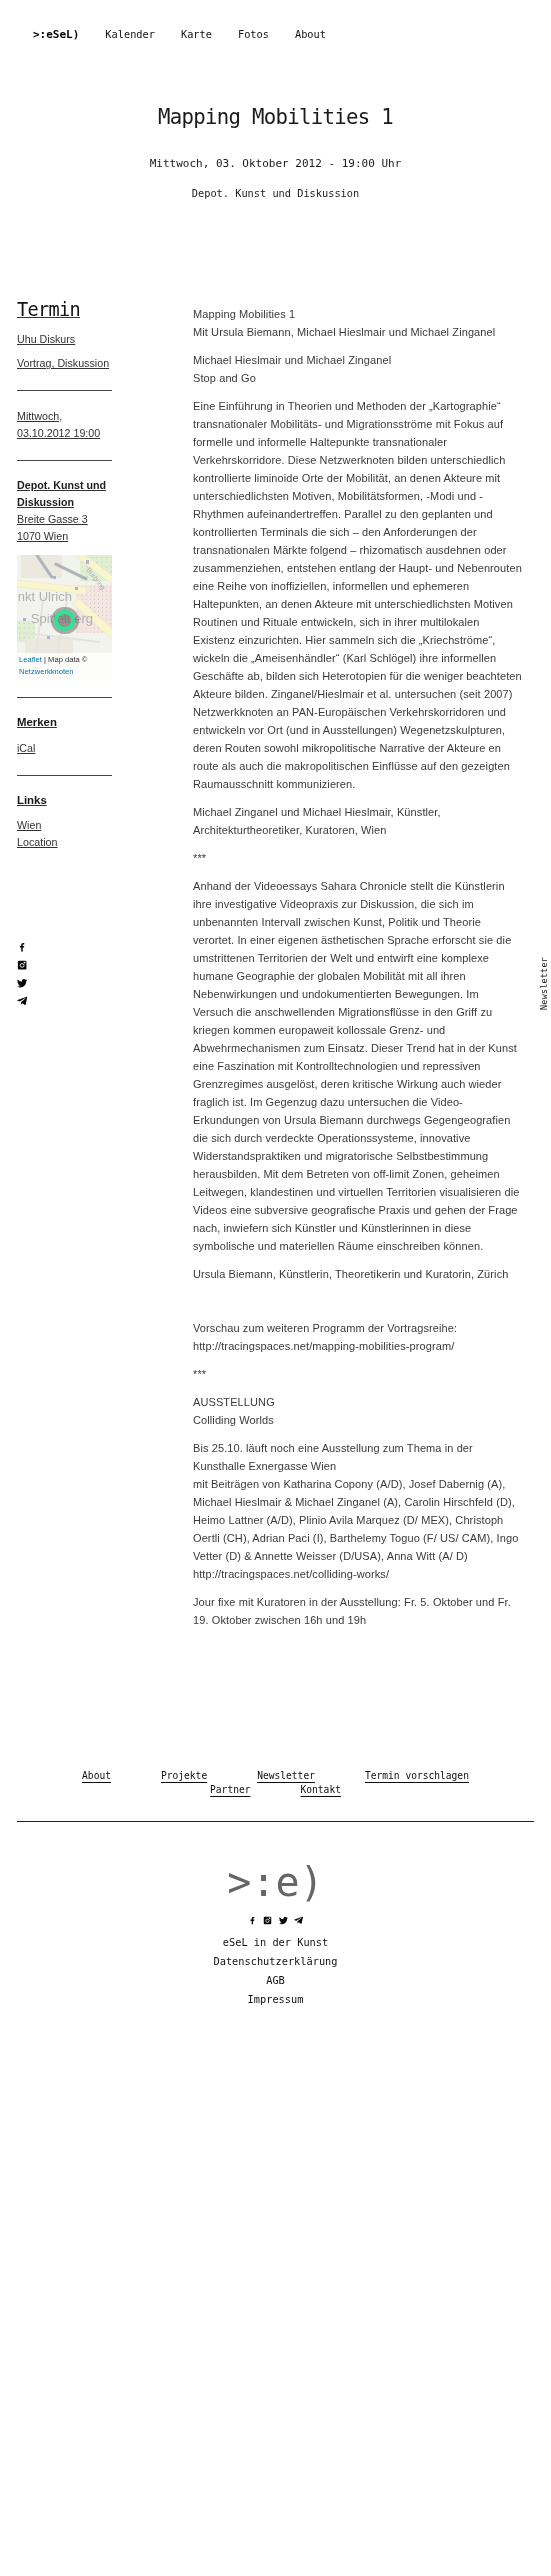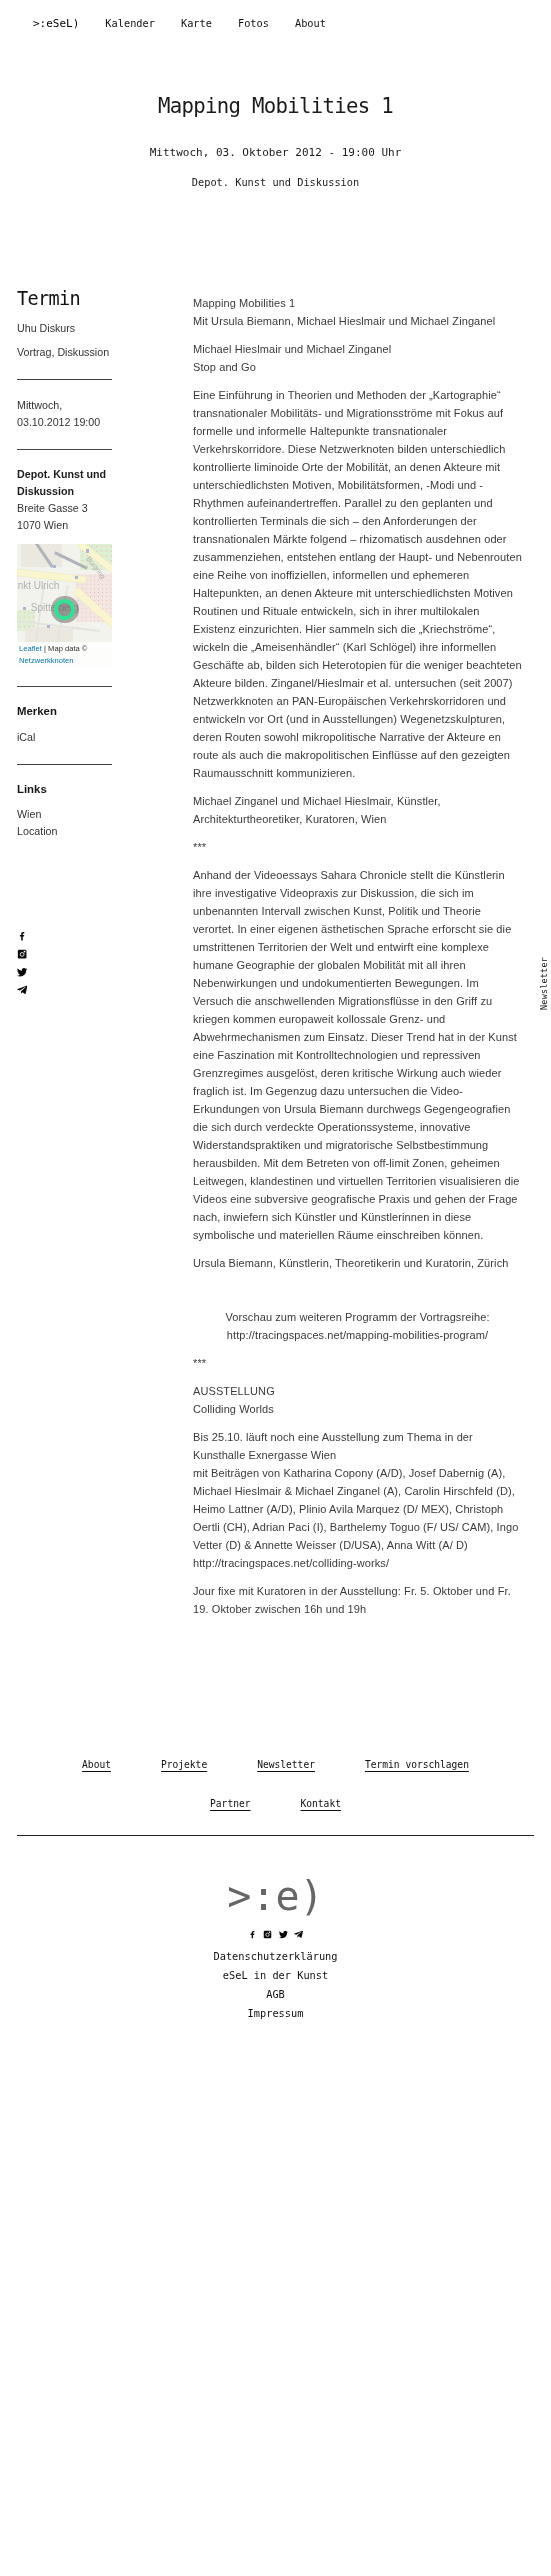--- a/index.html
+++ b/index.html
@@ -6,33 +6,33 @@
   html,body { background:#fff; }
   body {
     width:551px; min-height:2576px; position:relative;
     font-family:"Liberation Sans", sans-serif;
     color:#3a3a3a; -webkit-font-smoothing:antialiased;
   }
 
   
   .topnav { padding:16.5px 0 0 33px; display:flex; align-items:baseline; gap:26px;
             font-family:"DejaVu Sans Mono", monospace; font-size:10.3px; color:#111; }
-  .topnav .logo { font-weight:normal; font-size:11px; color:#000; text-decoration:none; }
+  .topnav .logo { font-weight:bold; font-size:11px; color:#000; text-decoration:none;margin-top:11px; }
   .topnav a { color:#111; text-decoration:none; }
 
   
   .page-header { text-align:center; color:#1a1a1a; }
   .page-title { font-family:"DejaVu Sans Mono", monospace; font-weight:normal;
                 font-size:20.7px; line-height:27.6px; margin-top:63px; letter-spacing:-0.7px; }
   .page-date  { font-family:"DejaVu Sans Mono", monospace; font-size:11px; margin-top:26px; }
   .page-venue { font-family:"DejaVu Sans Mono", monospace; font-size:10.3px; margin-top:16.5px; }
 
   
   main { display:flex; padding:0 17px; margin-top:102px; }
-  aside { width:95px; flex:0 0 95px; font-size:10.7px; line-height:17px; color:#333; }
+  aside { width:95px; flex:0 0 95px; font-size:10.7px; line-height:17px; color:#333;text-decoration:underline; }
   .aside-title { font-family:"DejaVu Sans Mono", monospace; font-weight:normal;
                  font-size:18.6px; color:#111; letter-spacing:-0.7px; margin-bottom:13.8px; }
   aside p { margin-top:6.9px; }
   aside hr { border:none; border-top:0.7px solid #444; margin:18px 0 16.5px; width:95px; }
   .bold { font-weight:bold; color:#1c1c1c; }
   .pre { white-space:pre-line; }
   aside a { color:#333; text-decoration:none; display:block; }
   .aside-h { font-size:11.4px; font-weight:bold; color:#161616; margin-bottom:8.3px; }
 
   
@@ -43,54 +43,54 @@
   .m-road-g { position:absolute; background:#8d949c; z-index:1; }
   .m-road-w { position:absolute; background:#d8d8d2; z-index:0; }
   .m-green  { position:absolute; background:#d2e9c2;
               background-image:radial-gradient(#d98b7a 0.7px, transparent 0.8px);
               background-size:4.8px 4.8px; z-index:0; }
   .m-pink   { position:absolute; background:#eedad6;
               background-image:radial-gradient(#d98b7a 0.7px, transparent 0.8px);
               background-size:4.1px 4.1px; z-index:0; }
   .m-block  { position:absolute; background:#e3dfd2; z-index:0; }
   .m-stop   { position:absolute; width:3.4px; height:3.4px; background:#8d90c6; z-index:2; }
-  .m-label  { position:absolute; color:#8f8f8f; font-size:10px; z-index:2; white-space:nowrap; }
+  .m-label  { position:absolute; color:#8f8f8f; font-size:13px; z-index:2; white-space:nowrap; }
   .m-label.small { font-size:6.9px; color:#878787; }
   .marker-outer { position:absolute; left:34px; top:52px; width:27.6px; height:27.6px;
                   border-radius:50%; background:rgba(80,80,80,.45); z-index:4; }
   .marker-ring  { position:absolute; left:3.4px; top:3.4px; width:20.7px; height:20.7px;
                   border-radius:50%; border:4.8px solid #2ee392; background:rgba(110,110,110,.35); }
   .map-attribution { position:absolute; left:0; right:0; bottom:0; z-index:5;
                      background:rgba(255,255,255,.8); font-size:7.6px; line-height:11.7px;
                      color:#333; padding:0.7px 2.1px 1.4px; }
   .map-attribution a { display:inline; color:#0078a8; text-decoration:none; }
 
   
   .social-col { margin-top:91px; display:flex; flex-direction:column; gap:7.6px; }
   .social-col a, .social-row a { color:#0a0a0a; line-height:0; text-decoration:none; }
   .icon { width:10.3px; height:10.3px; }
 
   
   .content { margin-left:81px; width:329px; font-size:11px; line-height:18px;
              color:#3a3a3a; letter-spacing:0.1px; }
   .content p { margin-top:10px; white-space:pre-line; }
   .content p:first-child { margin-top:4.1px; }
-  .content p.mt2 { margin-top:36px;text-align:center; }
+  .content p.mt2 { margin-top:36px; }
 
   
   .newsletter-tab { position:absolute; top:957px; right:2.1px;
                     writing-mode:vertical-rl; transform:rotate(180deg);
                     font-family:"DejaVu Sans Mono", monospace; font-size:8.3px;
                     color:#111; letter-spacing:0.3px; text-decoration:none; }
 
   
   footer { margin-top:141px; text-align:center; }
   .f-nav { display:flex; justify-content:center; gap:50px;
            font-family:"DejaVu Sans Mono", monospace; font-size:9.6px; }
-  .f-nav + .f-nav { margin-top:28px; }
+  .f-nav + .f-nav { margin-top:3px; }
   .f-nav a { color:#0d0d0d; text-decoration:underline; text-underline-offset:2.8px; }
   footer hr { border:none; border-top:0.7px solid #222; margin:26px 17px 0; }
   .f-logo { display:inline-block; margin-top:36px; font-family:"DejaVu Sans Mono", monospace;
             font-size:40px; line-height:48px; color:#666; text-decoration:none; }
   .f-address { margin-top:18px; font-family:"DejaVu Sans Mono", monospace;
                font-size:10.7px; line-height:18.6px; color:#828282; white-space:pre-line; }
   .social-row { margin-top:10.3px; display:flex; justify-content:center; gap:6.2px; }
   .social-row .icon { width:9px; height:9px; }
   .f-links { margin-top:7.6px; font-family:"DejaVu Sans Mono", monospace;
              font-size:10.3px; line-height:19.3px; padding-bottom:149px; }
@@ -244,19 +244,19 @@
           <path fill="currentColor" d="M23.6 4.8c-.9.4-1.8.7-2.8.8 1-.6 1.8-1.6 2.2-2.7-1 .6-2 1-3.1 1.2a4.9 4.9 0 0 0-8.4 4.5A14 14 0 0 1 1.6 3.4a4.9 4.9 0 0 0 1.5 6.6c-.8 0-1.6-.2-2.2-.6v.1c0 2.4 1.7 4.4 3.9 4.8a5 5 0 0 1-2.2.1 4.9 4.9 0 0 0 4.6 3.4A9.9 9.9 0 0 1 0 19.8a14 14 0 0 0 7.5 2.2c9 0 14-7.5 14-14v-.6c1-.7 1.8-1.6 2.1-2.6z"></path>
         </svg>
     </a>
     <a href="#">
       <svg class="icon" viewBox="0 0 24 24">
           <path fill="currentColor" d="M23.9 3.1L20.3 20c-.3 1.2-1 1.5-2 .9l-5.5-4-2.6 2.5c-.3.3-.5.5-1.1.5l.4-5.6L19.9 5c.4-.4-.1-.6-.7-.2L6.6 12.7l-5.4-1.7c-1.2-.4-1.2-1.2.2-1.7L22.3 1.9c1-.4 1.9.2 1.6 1.2z"></path>
         </svg>
     </a>
   </div>
   <div class="f-links">
+    <a href="#">eSeL in der Kunst</a>
     <a href="#">Datenschutzerklärung</a>
-    <a href="#">eSeL in der Kunst</a>
     <a href="#">AGB</a>
     <a href="#">Impressum</a>
   </div>
 </footer>
 
 
 </body></html>

